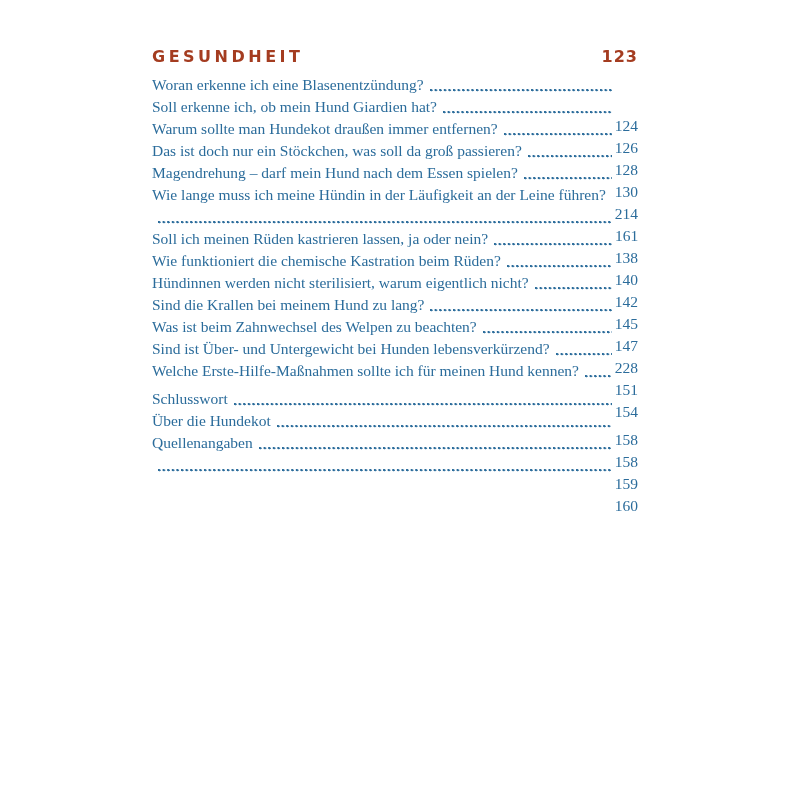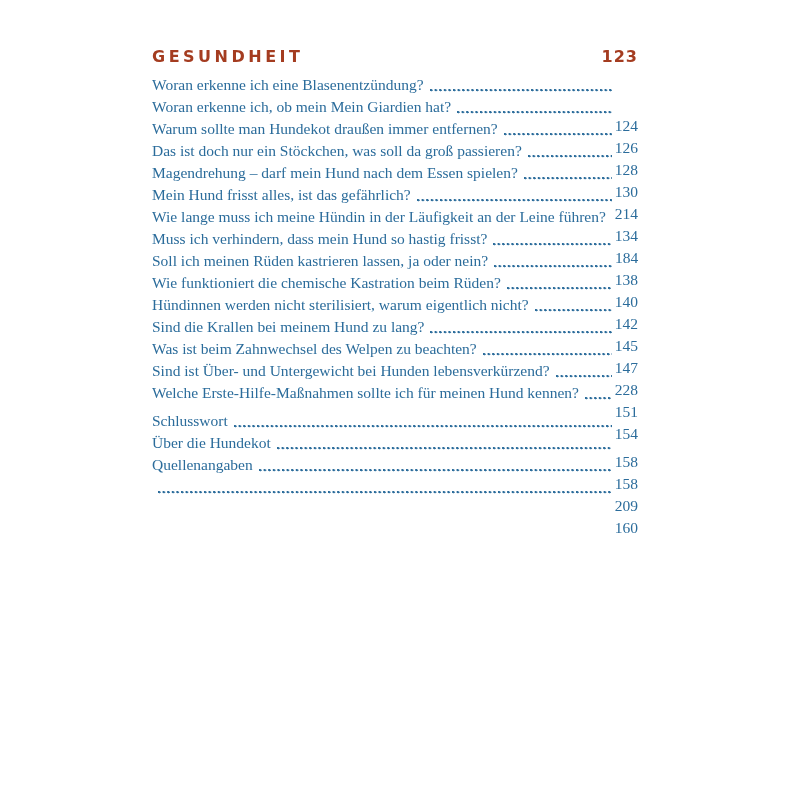--- a/index.html
+++ b/index.html
@@ -78,51 +78,45 @@
         <span>GESUNDHEIT</span>
         <span class="section-page">123</span>
       </div>
 
       <div class="toc-row">
         <span class="toc-label">Woran erkenne ich eine Blasenentzündung?</span>
         <span class="toc-leader"></span>
         <span class="toc-page">124</span>
       </div>
       <div class="toc-row">
-        <span class="toc-label">Woran erkenne ich, ob mein Mein Giardien hat?</span>
+        <span class="toc-label">Soll erkenne ich, ob mein Hund Giardien hat?</span>
         <span class="toc-leader"></span>
         <span class="toc-page">126</span>
       </div>
       <div class="toc-row">
         <span class="toc-label">Warum sollte man Hundekot draußen immer entfernen?</span>
         <span class="toc-leader"></span>
         <span class="toc-page">128</span>
       </div>
       <div class="toc-row">
         <span class="toc-label">Das ist doch nur ein Stöckchen, was soll da groß passieren?</span>
         <span class="toc-leader"></span>
         <span class="toc-page">130</span>
       </div>
       <div class="toc-row">
         <span class="toc-label">Magendrehung – darf mein Hund nach dem Essen spielen?</span>
         <span class="toc-leader"></span>
         <span class="toc-page">214</span>
       </div>
       <div class="toc-row">
-        <span class="toc-label">Mein Hund frisst alles, ist das gefährlich?</span>
+        <span class="toc-label">Wie lange muss ich meine Hündin in der Läufigkeit an der Leine führen?</span>
         <span class="toc-leader"></span>
-        <span class="toc-page">134</span>
+        <span class="toc-page">161</span>
       </div>
       <div class="toc-row">
-        <span class="toc-label">Wie lange muss ich meine Hündin in der Läufigkeit an der Leine führen?</span>
-        <span class="toc-leader"></span>
-        <span class="toc-page">184</span>
-      </div>
-      <div class="toc-row">
-        <span class="toc-label">Muss ich verhindern, dass mein Hund so hastig frisst?</span>
         <span class="toc-leader"></span>
         <span class="toc-page">138</span>
       </div>
       <div class="toc-row">
         <span class="toc-label">Soll ich meinen Rüden kastrieren lassen, ja oder nein?</span>
         <span class="toc-leader"></span>
         <span class="toc-page">140</span>
       </div>
       <div class="toc-row">
         <span class="toc-label">Wie funktioniert die chemische Kastration beim Rüden?</span>
@@ -164,21 +158,21 @@
         <span class="toc-page">158</span>
       </div>
       <div class="toc-row">
         <span class="toc-label">Über die Hundekot</span>
         <span class="toc-leader"></span>
         <span class="toc-page">158</span>
       </div>
       <div class="toc-row">
         <span class="toc-label">Quellenangaben</span>
         <span class="toc-leader"></span>
-        <span class="toc-page">209</span>
+        <span class="toc-page">159</span>
       </div>
       <div class="toc-row">
         <span class="toc-leader"></span>
         <span class="toc-page">160</span>
       </div>
     </div>
 
   </div>
 </div>
 

